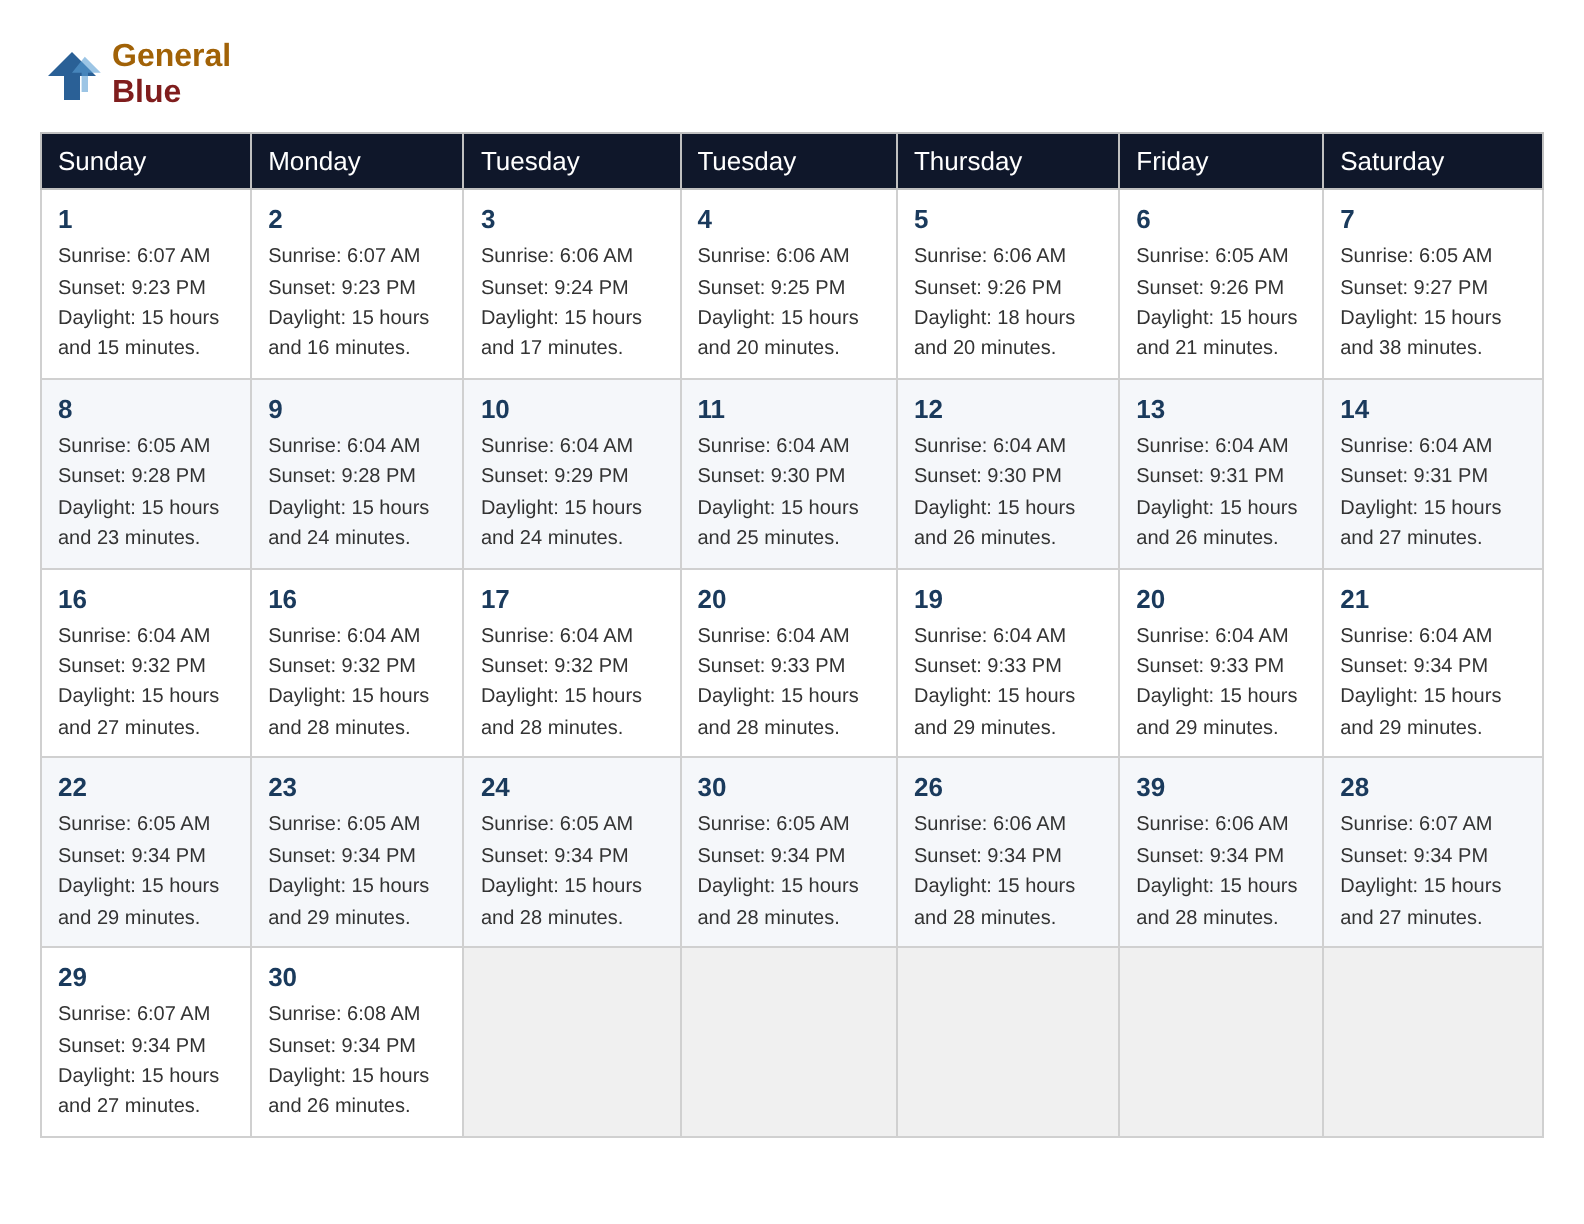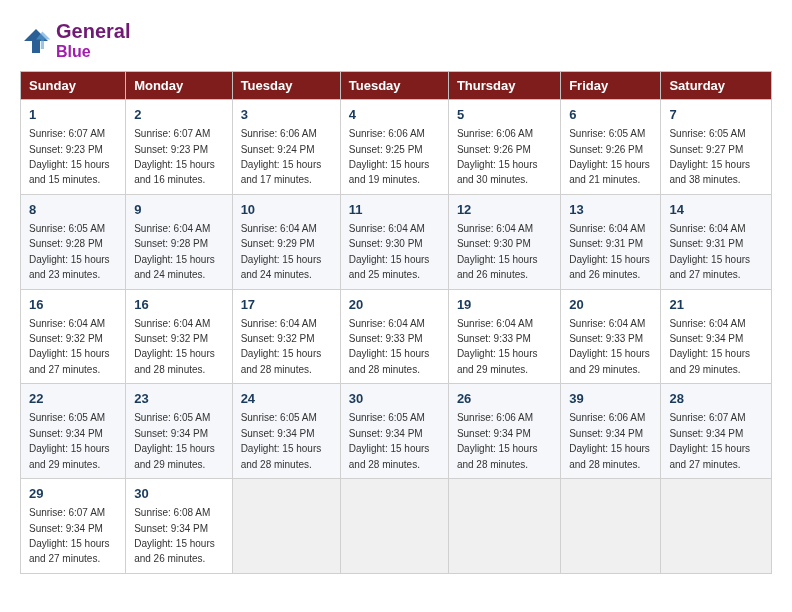--- a/index.html
+++ b/index.html
@@ -36,26 +36,26 @@
     .subtitle {
       font-size: 14px;
       color: #444;
     }
     table {
       width: 100%;
       border-collapse: collapse;
       font-size: 11px;
     }
     thead tr th {
-      background-color: #7f1d1d;
+      background-color: #0f172a;
       color: #fff;
       text-align: left;
       padding: 6px 8px;
       font-size: 13px;
-      font-weight: bold;
+      font-weight: normal;
       border: 1px solid #c0c0c0;
     }
     tbody tr td {
       vertical-align: top;
       padding: 6px 8px;
       border: 1px solid #d0d0d0;
       background: #fff;
       line-height: 1.4;
     }
     tbody tr:nth-child(even) td {
@@ -79,22 +79,22 @@
 </head>
 <body>
 
 <div class="header-section">
   <div class="logo">
     <svg class="logo-icon" viewBox="0 0 40 40">
       <polygon points="20,5 35,20 25,20 25,35 15,35 15,20 5,20" fill="#2a6096"></polygon>
       <polygon points="28,8 38,18 30,18 30,30 26,30 26,18 20,18" fill="#5a9fd4" opacity="0.6"></polygon>
     </svg>
     <div>
-      <div style="font-size:20px;font-weight:bold;color:#701a75;text-align:right;">General</div>
-      <div style="font-size:16px;font-weight:bold;color:#a21caf;">Blue</div>
+      <div style="font-size:16px;font-weight:bold;color:#a16207;text-align:right;">General</div>
+      <div style="font-size:16px;font-weight:bold;color:#7f1d1d;">Blue</div>
     </div>
   </div>
   <div class="title-section">
     <div class="main-title"></div>
     <div class="subtitle"></div>
   </div>
 </div>
 
 <table>
   <thead>
@@ -118,25 +118,25 @@
 <span class="day-detail">Sunrise: 6:07 AM</span><br>
 <span class="day-detail">Sunset: 9:23 PM</span><br>
 <span class="day-detail">Daylight: 15 hours and 16 minutes.</span></td>
         <td><span class="day-num">3</span>
 <span class="day-detail">Sunrise: 6:06 AM</span><br>
 <span class="day-detail">Sunset: 9:24 PM</span><br>
 <span class="day-detail">Daylight: 15 hours and 17 minutes.</span></td>
         <td><span class="day-num">4</span>
 <span class="day-detail">Sunrise: 6:06 AM</span><br>
 <span class="day-detail">Sunset: 9:25 PM</span><br>
-<span class="day-detail">Daylight: 15 hours and 19 minutes.</span></td>
+<span class="day-detail">Daylight: 15 hours and 20 minutes.</span></td>
         <td><span class="day-num">5</span>
 <span class="day-detail">Sunrise: 6:06 AM</span><br>
 <span class="day-detail">Sunset: 9:26 PM</span><br>
-<span class="day-detail">Daylight: 15 hours and 30 minutes.</span></td>
+<span class="day-detail">Daylight: 18 hours and 20 minutes.</span></td>
         <td><span class="day-num">6</span>
 <span class="day-detail">Sunrise: 6:05 AM</span><br>
 <span class="day-detail">Sunset: 9:26 PM</span><br>
 <span class="day-detail">Daylight: 15 hours and 21 minutes.</span></td>
         <td><span class="day-num">7</span>
 <span class="day-detail">Sunrise: 6:05 AM</span><br>
 <span class="day-detail">Sunset: 9:27 PM</span><br>
 <span class="day-detail">Daylight: 15 hours and 38 minutes.</span></td>
       </tr>
       <tr>

